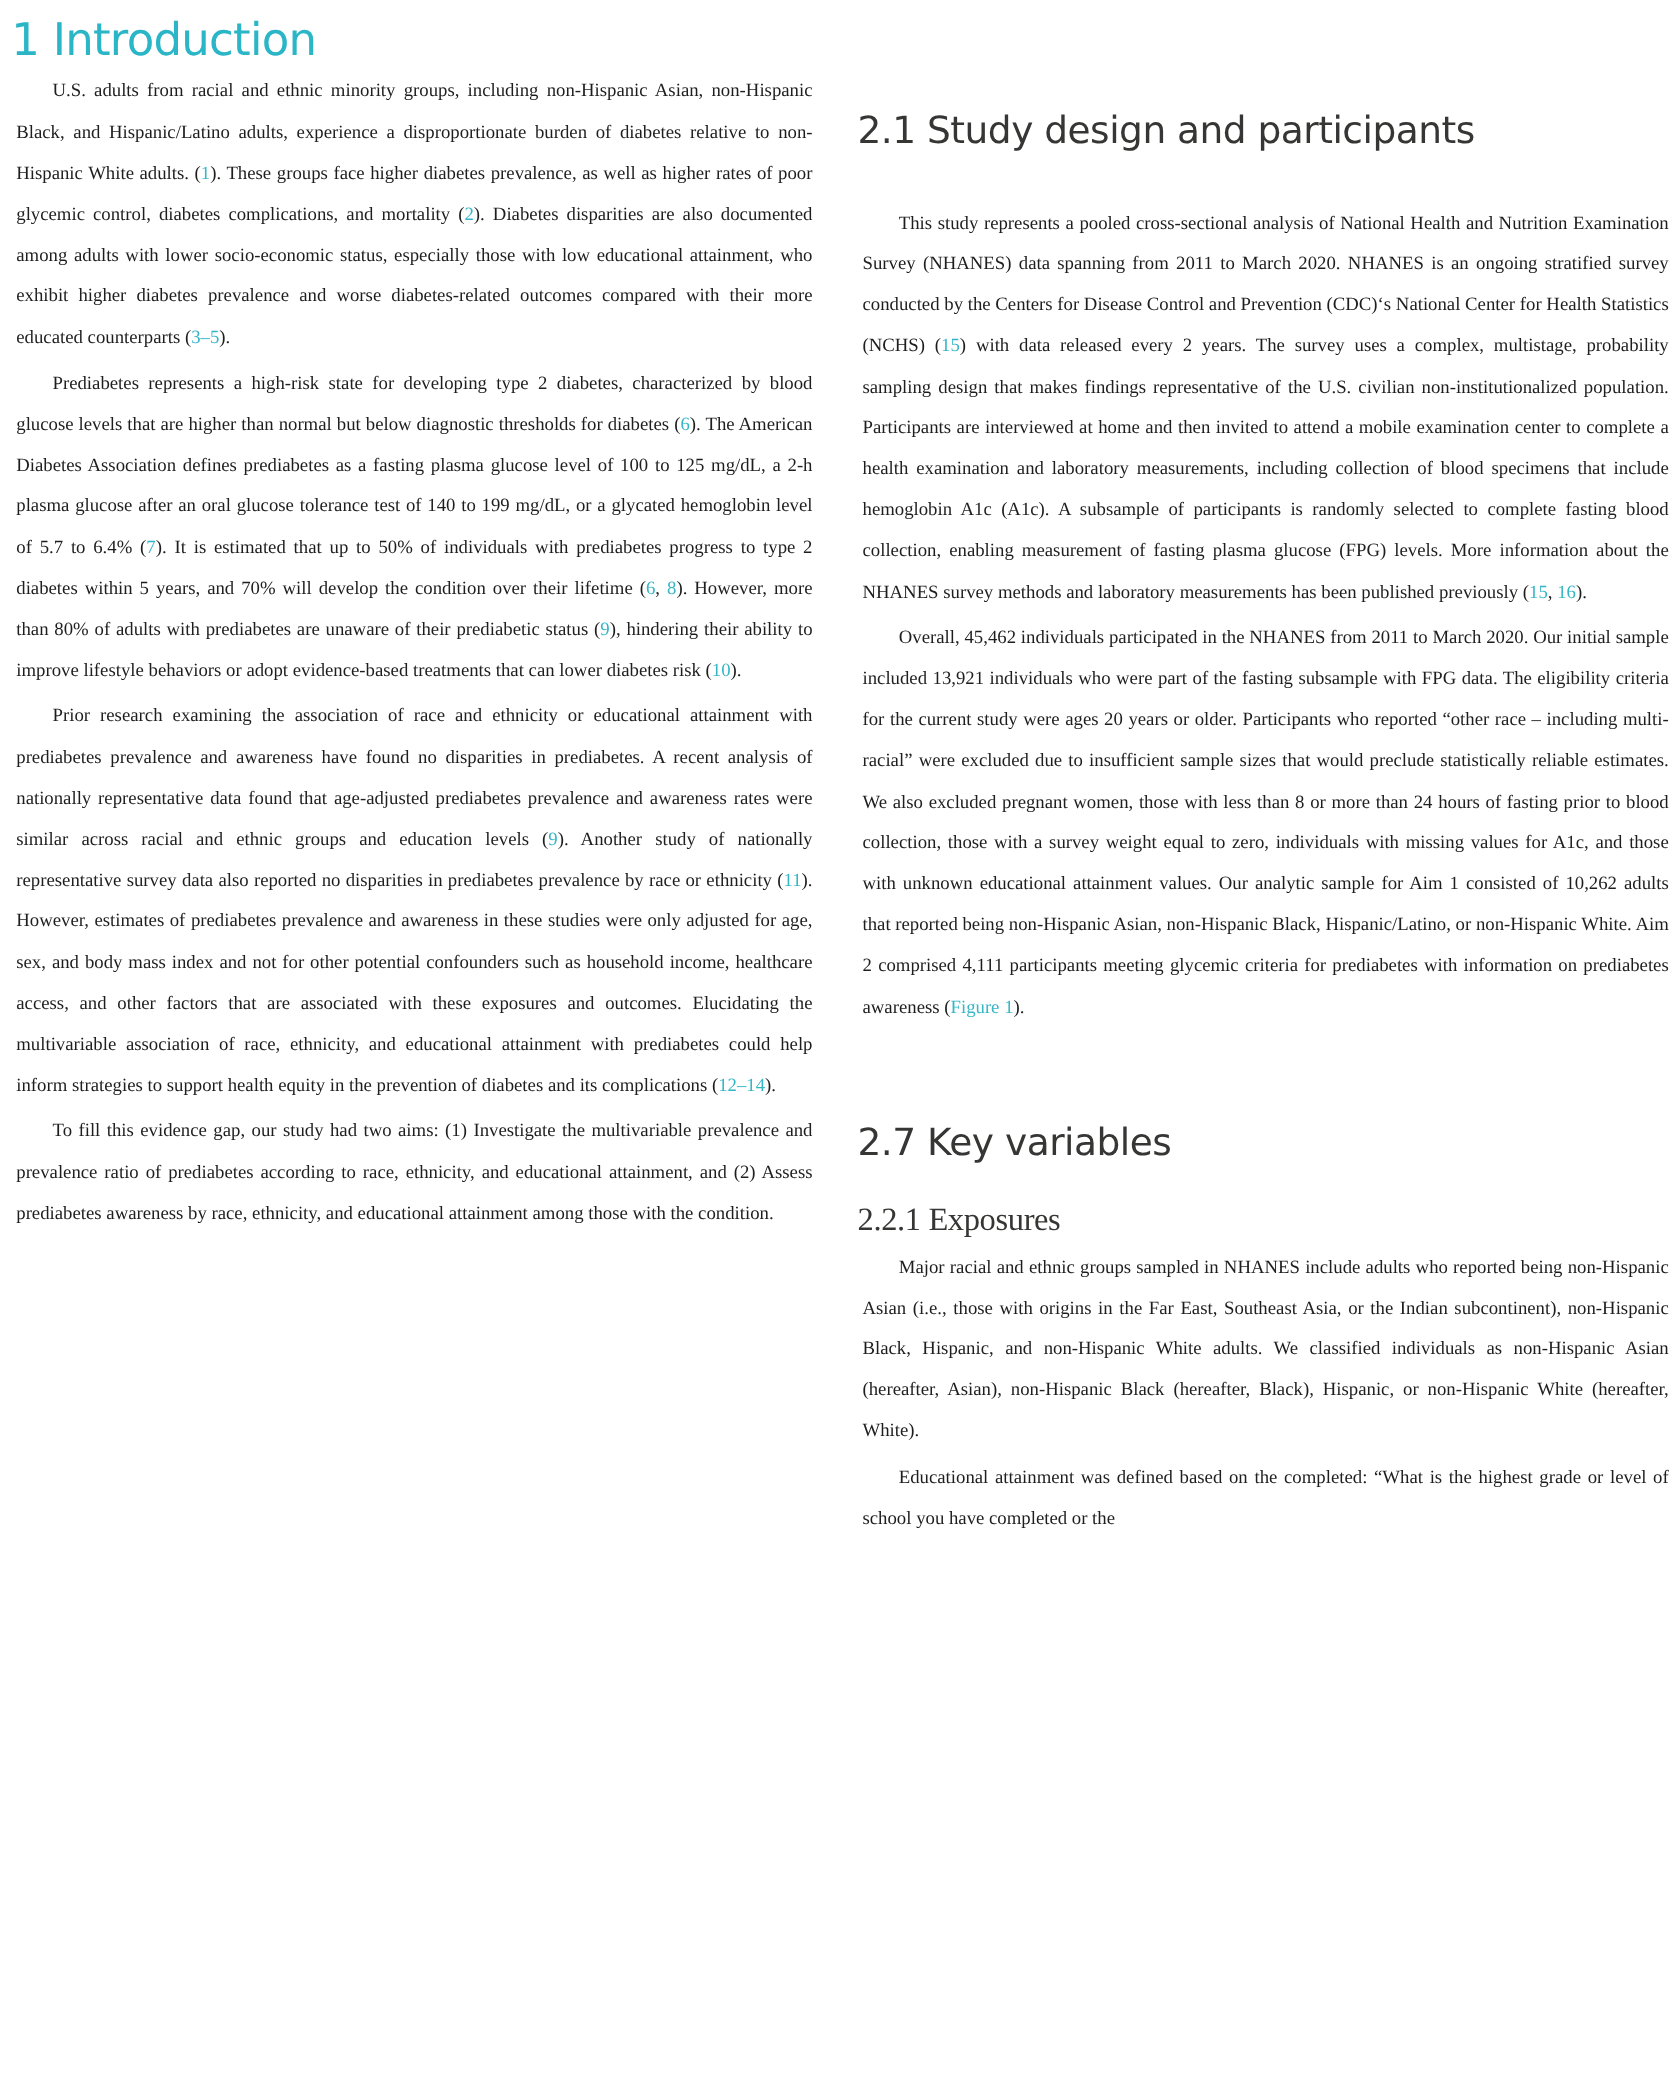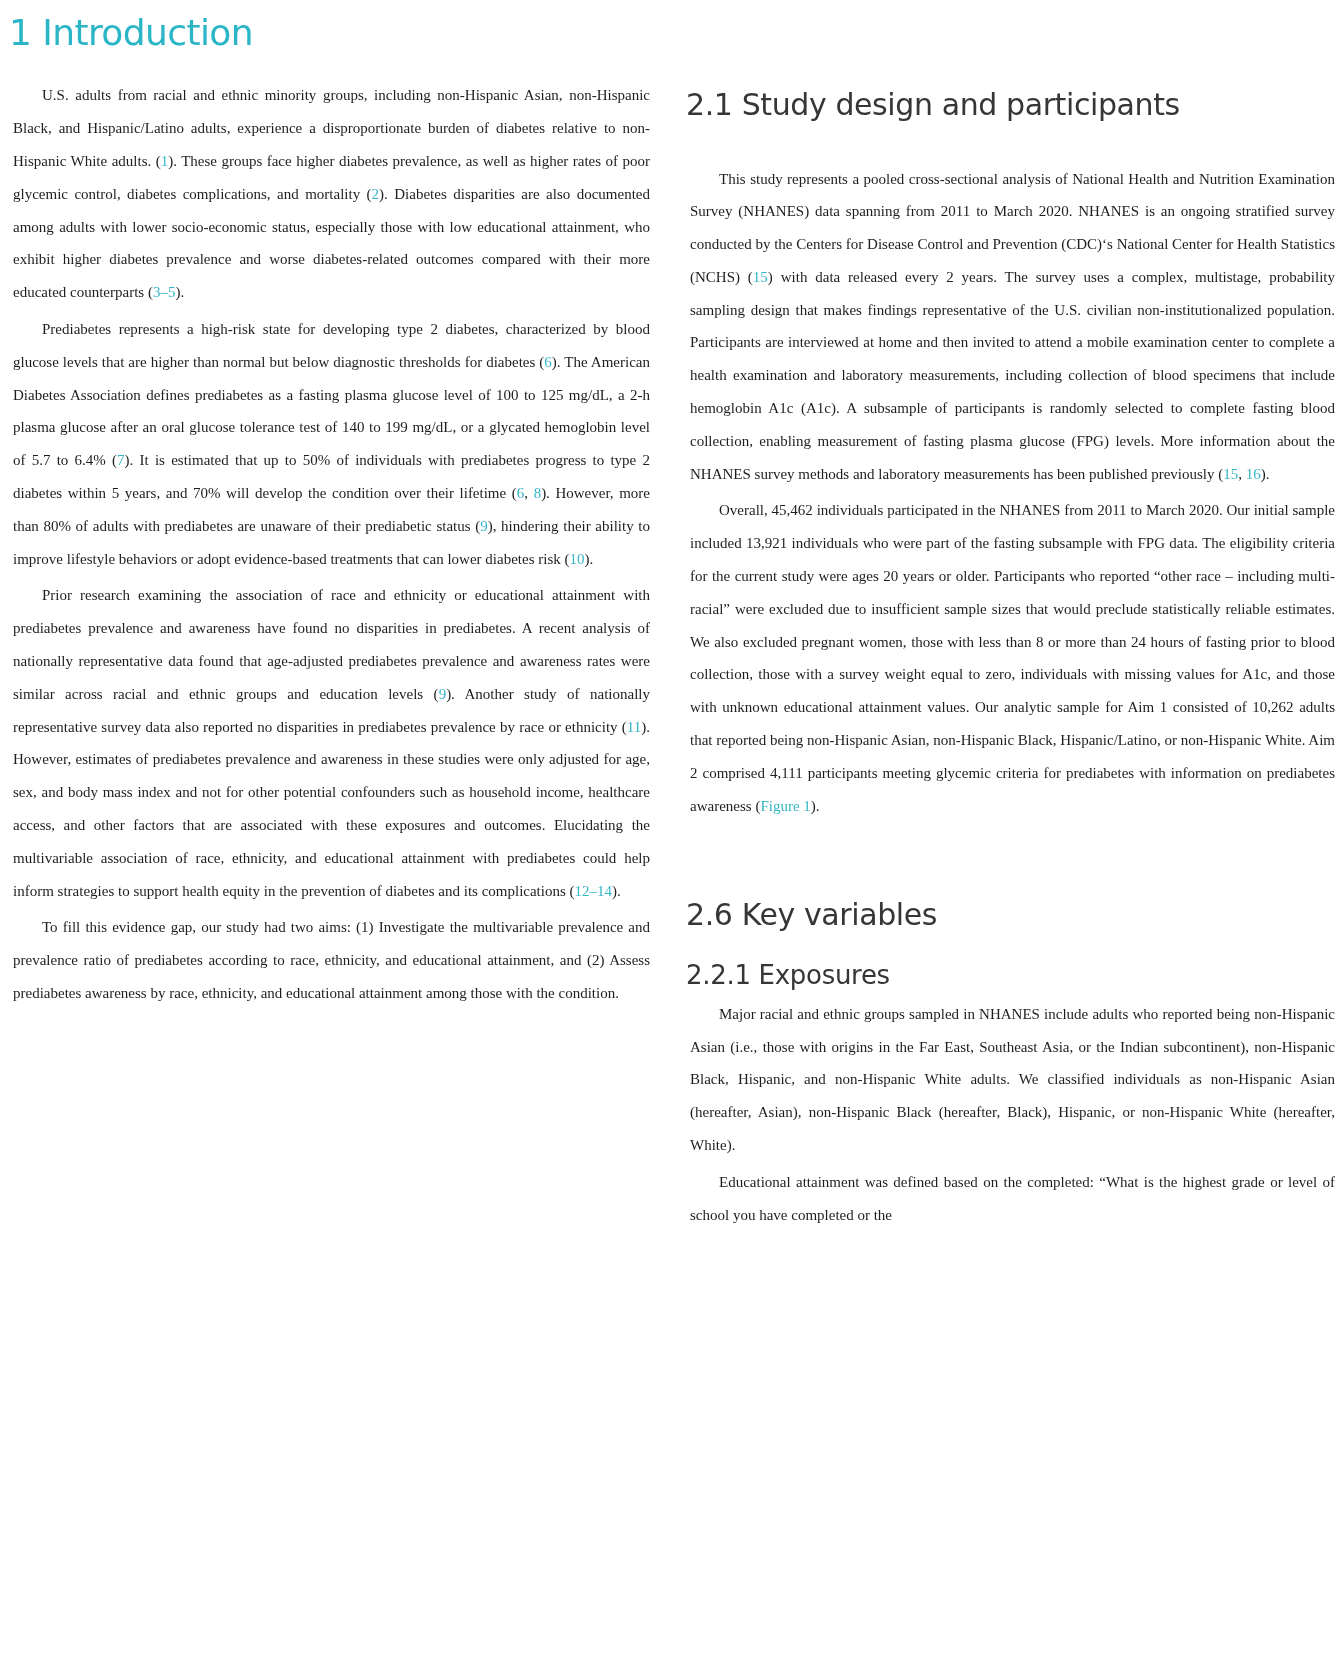--- a/index.html
+++ b/index.html
@@ -31,40 +31,41 @@
   h1, h2, h3 {
     font-family: "DejaVu Sans", "Liberation Sans", sans-serif;
     font-weight: normal;
     margin: 0;
   }
   h1 {
     font-size: 36px;
     line-height: 1.15;
     letter-spacing: -0.6px;
     color: var(--accent, #2ab6c6);
-    margin: 0 0 26px 0;
+    margin: 0 0 4px 0;
   }
   h2 {
     font-size: 30px;
     line-height: 1.15;
     letter-spacing: -0.4px;
     color: var(--heading_dark, #363635);
     margin: 76px 0 28px 0;
   }
   h1 + h2 {
   }
   h2.before-paragraph {
     margin-bottom: 40px;
   }
   h3 {
     font-size: 26px;
     line-height: 1.15;
     letter-spacing: -0.3px;
     color: var(--heading_dark, #363635);
     margin: 28px 0 7px 0;
+    font-family: Liberation Serif, serif;
   }
   p.body-text {
     font-family: "Liberation Serif", "DejaVu Serif", serif;
     font-size: 15px;
     line-height: 32.8px;
     color: var(--body_text, #1e1e1e);
     text-align: justify;
     text-indent: 29px;
     margin: 4px;
   }
@@ -81,18 +82,18 @@
       <h1>1 Introduction</h1>
       <p class="body-text"><span>U.S. adults from racial and ethnic minority groups, including non-Hispanic Asian, non-Hispanic Black, and Hispanic/Latino adults, experience a disproportionate burden of diabetes relative to non-Hispanic White adults. (</span><span class="cite">1</span><span>). These groups face higher diabetes prevalence, as well as higher rates of poor glycemic control, diabetes complications, and mortality (</span><span class="cite">2</span><span>). Diabetes disparities are also documented among adults with lower socio-economic status, especially those with low educational attainment, who exhibit higher diabetes prevalence and worse diabetes-related outcomes compared with their more educated counterparts (</span><span class="cite">3–5</span><span>).</span></p>
       <p class="body-text"><span>Prediabetes represents a high-risk state for developing type 2 diabetes, characterized by blood glucose levels that are higher than normal but below diagnostic thresholds for diabetes (</span><span class="cite">6</span><span>). The American Diabetes Association defines prediabetes as a fasting plasma glucose level of 100 to 125 mg/dL, a 2-h plasma glucose after an oral glucose tolerance test of 140 to 199 mg/dL, or a glycated hemoglobin level of 5.7 to 6.4% (</span><span class="cite">7</span><span>). It is estimated that up to 50% of individuals with prediabetes progress to type 2 diabetes within 5 years, and 70% will develop the condition over their lifetime (</span><span class="cite">6</span><span>, </span><span class="cite">8</span><span>). However, more than 80% of adults with prediabetes are unaware of their prediabetic status (</span><span class="cite">9</span><span>), hindering their ability to improve lifestyle behaviors or adopt evidence-based treatments that can lower diabetes risk (</span><span class="cite">10</span><span>).</span></p>
       <p class="body-text"><span>Prior research examining the association of race and ethnicity or educational attainment with prediabetes prevalence and awareness have found no disparities in prediabetes. A recent analysis of nationally representative data found that age-adjusted prediabetes prevalence and awareness rates were similar across racial and ethnic groups and education levels (</span><span class="cite">9</span><span>). Another study of nationally representative survey data also reported no disparities in prediabetes prevalence by race or ethnicity (</span><span class="cite">11</span><span>). However, estimates of prediabetes prevalence and awareness in these studies were only adjusted for age, sex, and body mass index and not for other potential confounders such as household income, healthcare access, and other factors that are associated with these exposures and outcomes. Elucidating the multivariable association of race, ethnicity, and educational attainment with prediabetes could help inform strategies to support health equity in the prevention of diabetes and its complications (</span><span class="cite">12–14</span><span>).</span></p>
       <p class="body-text"><span>To fill this evidence gap, our study had two aims: (1) Investigate the multivariable prevalence and prevalence ratio of prediabetes according to race, ethnicity, and educational attainment, and (2) Assess prediabetes awareness by race, ethnicity, and educational attainment among those with the condition.</span></p>
     </div>
   <div class="column column-right">
       <h2 class="before-paragraph">2.1 Study design and participants</h2>
       <p class="body-text"><span>This study represents a pooled cross-sectional analysis of National Health and Nutrition Examination Survey (NHANES) data spanning from 2011 to March 2020. NHANES is an ongoing stratified survey conducted by the Centers for Disease Control and Prevention (CDC)‘s National Center for Health Statistics (NCHS) (</span><span class="cite">15</span><span>) with data released every 2 years. The survey uses a complex, multistage, probability sampling design that makes findings representative of the U.S. civilian non-institutionalized population. Participants are interviewed at home and then invited to attend a mobile examination center to complete a health examination and laboratory measurements, including collection of blood specimens that include hemoglobin A1c (A1c). A subsample of participants is randomly selected to complete fasting blood collection, enabling measurement of fasting plasma glucose (FPG) levels. More information about the NHANES survey methods and laboratory measurements has been published previously (</span><span class="cite">15</span><span>, </span><span class="cite">16</span><span>).</span></p>
       <p class="body-text"><span>Overall, 45,462 individuals participated in the NHANES from 2011 to March 2020. Our initial sample included 13,921 individuals who were part of the fasting subsample with FPG data. The eligibility criteria for the current study were ages 20 years or older. Participants who reported “other race – including multi-racial” were excluded due to insufficient sample sizes that would preclude statistically reliable estimates. We also excluded pregnant women, those with less than 8 or more than 24 hours of fasting prior to blood collection, those with a survey weight equal to zero, individuals with missing values for A1c, and those with unknown educational attainment values. Our analytic sample for Aim 1 consisted of 10,262 adults that reported being non-Hispanic Asian, non-Hispanic Black, Hispanic/Latino, or non-Hispanic White. Aim 2 comprised 4,111 participants meeting glycemic criteria for prediabetes with information on prediabetes awareness (</span><span class="cite">Figure 1</span><span>).</span></p>
-      <h2>2.6 Key variables</h2>
+      <h2>2.7 Key variables</h2>
       <h3>2.2.1 Exposures</h3>
       <p class="body-text"><span>Major racial and ethnic groups sampled in NHANES include adults who reported being non-Hispanic Asian (i.e., those with origins in the Far East, Southeast Asia, or the Indian subcontinent), non-Hispanic Black, Hispanic, and non-Hispanic White adults. We classified individuals as non-Hispanic Asian (hereafter, Asian), non-Hispanic Black (hereafter, Black), Hispanic, or non-Hispanic White (hereafter, White).</span></p>
       <p class="body-text"><span>Educational attainment was defined based on the completed: “What is the highest grade or level of school you have completed or the</span></p>
     </div>
 </div>
 
 </body></html>

